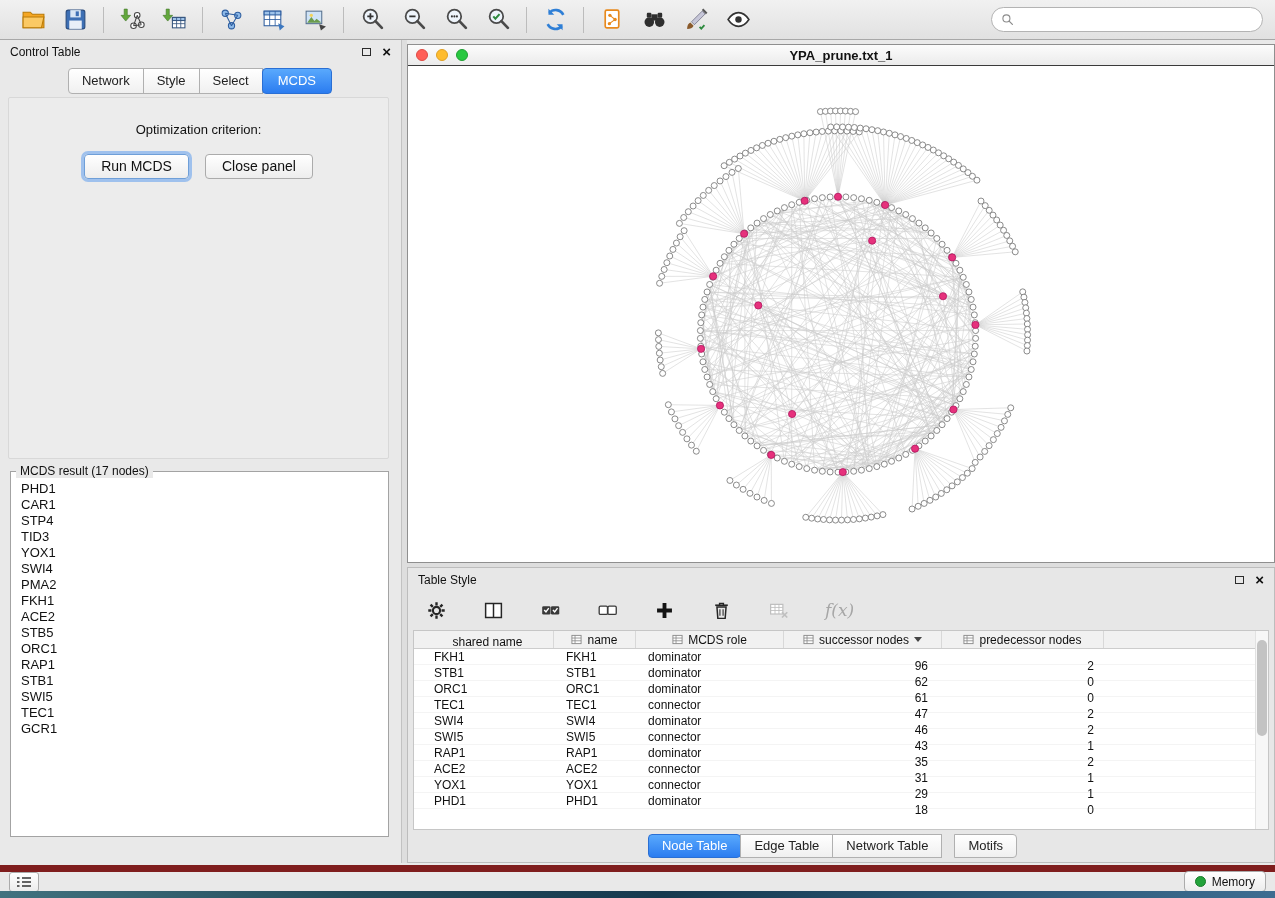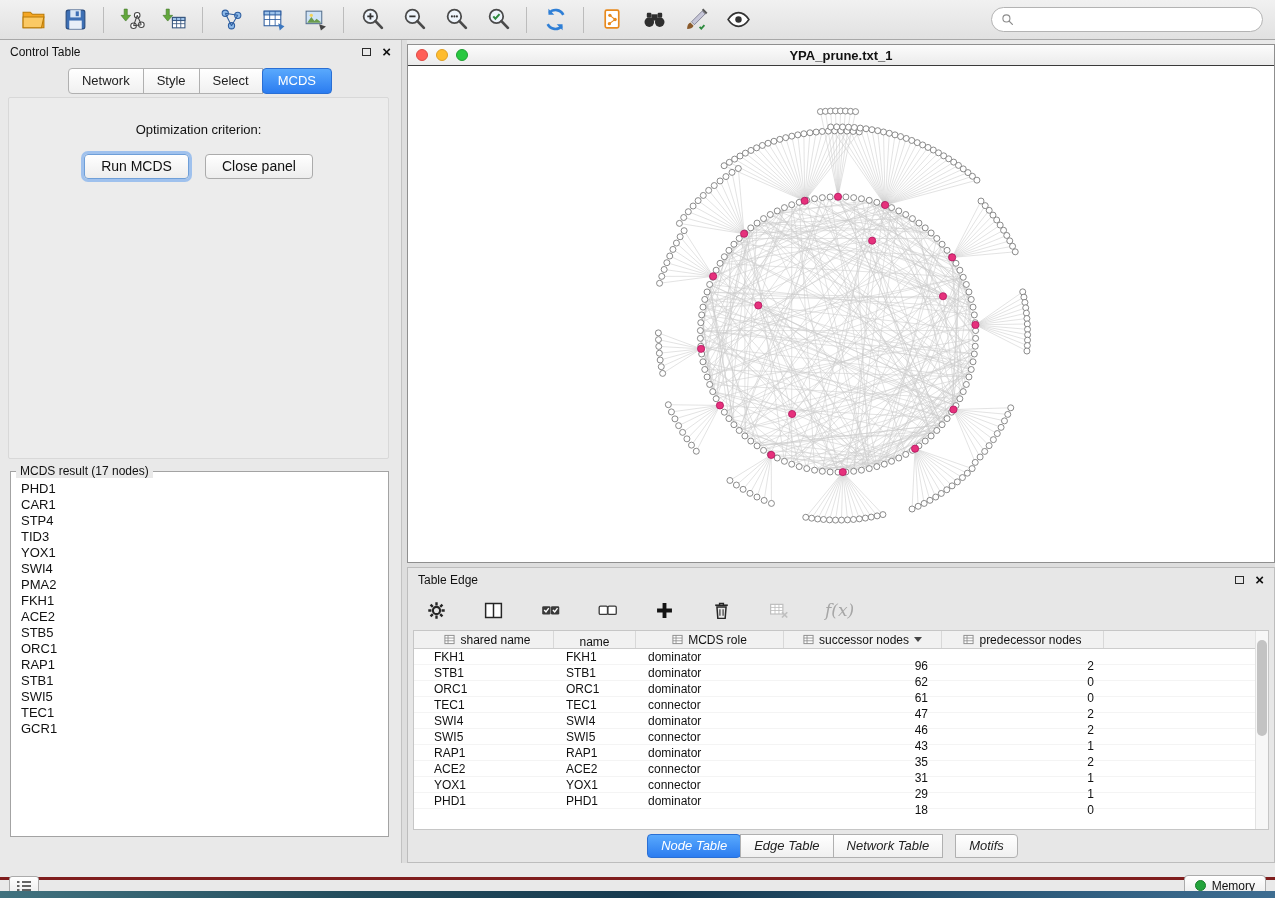--- a/index.html
+++ b/index.html
@@ -74,28 +74,28 @@
   .th { display:flex; align-items:center; justify-content:center; gap:5px; border-right:1px solid #d8d8d8; color:#111; }
   .sort-caret { width:0; height:0; border-left:4px solid transparent; border-right:4px solid transparent; border-top:5px solid #444; }
   .tbody { }
   .trow { display:flex; height:16px; align-items:center; font-size:12px; padding-left:8px; border-bottom:1px solid #f4f4f4; }
   .td { padding-left:12px; white-space:nowrap; overflow:hidden; color:#111; }
   .td.num { text-align:right; padding-left:0;margin-top:18px; }
   .td.n3 { padding-right:14px; }
   .td.n4 { padding-right:10px; }
   .vscroll { position:absolute; right:0; top:0; bottom:0; width:13px; background:#f7f7f7; border-left:1px solid #e2e2e2; }
   .vthumb { position:absolute; top:9px; right:1.5px; width:10px; height:96px; background:#c3c3c3; border-radius:5px; }
-  .table-tabs { position:absolute; top:266px; left:0; right:16px; display:flex; justify-content:center;font-style:italic; }
+  .table-tabs { position:absolute; top:266px; left:0; right:16px; display:flex; justify-content:center; }
   .tp-tab { font-size:13px; padding:3px 13px 4px; background:linear-gradient(#ffffff,#f0f0f0);
     border:1px solid #b0b0b0; margin-left:-1px; color:#222; }
   .tp-tab:last-child { border-radius:0 4px 4px 0;margin-left:12px; }
   .tp-tab.active { background:linear-gradient(#59a9fd,#2b7cf0); color:#fff; border-color:#2a6fd4; border-radius:4px; }
   
-  .status-bar { position:absolute; left:0; right:0; bottom:7px; height:14px; background:#e9e9e9;
-    border-top:3px solid #7f1d1d; display:flex; align-items:center; padding:0 9px; }
+  .status-bar { position:absolute; left:0; right:0; bottom:7px; height:26px; background:#e9e9e9;
+    border-top:7px solid #7f1d1d; display:flex; align-items:center; padding:0 9px; }
   .list-btn { width:30px; height:20px; border:1px solid #ababab; background:linear-gradient(#fff,#ececec);
     border-radius:3px; display:flex; align-items:center; justify-content:center; }
   .memory-btn { margin-left:auto; height:21px; border:1px solid #ababab; background:linear-gradient(#fff,#ececec);
     border-radius:4px; display:flex; align-items:center; gap:6px; padding:0 10px; font-size:12px; color:#111; }
   .green-dot { width:11px; height:11px; border-radius:50%; background:#23a33b; border:1px solid #187c2a; }
   .sliver { position:absolute; left:0; right:0; bottom:0; height:7px;
     background:linear-gradient(90deg,#41727f,#234c5c 28%,#16394f 52%,#2b5877 78%,#3e6d91); }
 </style>
 </head>
 <body>
@@ -1054,21 +1054,21 @@
             <circle cx="535.2" cy="230.7" r="3.6"></circle>
             <circle cx="384.0" cy="348.7" r="3.6"></circle>
           </g>
         </svg>
     </div>
   </div>
   <div class="splitter-h"></div>
 
   <div class="table-panel">
     <div class="panel-header">
-      <span>Table Edge</span>
+      <span>Table Style</span>
       <span class="sp"></span>
       <span class="mini-box"></span>
       <span class="close-x">×</span>
     </div>
     <div class="tp-toolbar">
         <div class="tp-btn">
           <svg viewBox="0 0 24 24" width="21" height="21">
             <circle cx="12" cy="12" r="4.1" fill="none" stroke="#262626" stroke-width="2.4"></circle>
             <g stroke="#262626" stroke-width="2.7">
               <path d="M12 2.6v3.6M12 17.8v3.6M2.6 12h3.6M17.8 12h3.6M5.2 5.2l2.6 2.6M16.2 16.2l2.6 2.6M18.8 5.2l-2.6 2.6M7.8 16.2l-2.6 2.6"></path>
@@ -1112,28 +1112,28 @@
           <svg viewBox="0 0 24 24" width="21" height="21">
             <rect x="3" y="5" width="14" height="11" fill="#fff" stroke="#bfbfbf" stroke-width="1.4"></rect>
             <path d="M3 8.5h14M3 12h14M8 5v11M12.5 5v11" stroke="#bfbfbf" stroke-width="1"></path>
             <path d="M16 14l6 6M22 14l-6 6" stroke="#bfbfbf" stroke-width="2"></path>
           </svg>
         </div>
         <span class="fx">f(x)</span>
       </div>
     <div class="table-card">
       <div class="thead">
-          <div class="th" style="width: 132px;">
+          <div class="th" style="width: 132px; flex-direction: column;">
             <svg width="11" height="11" viewBox="0 0 12 12">
               <rect x="1" y="1.5" width="10" height="9" fill="#fdfdfd" stroke="#8a8a8a"></rect>
               <path d="M1 4.4h10M1 7.4h10M4.4 1.5v9" stroke="#8a8a8a" stroke-width="0.9"></path>
             </svg>
             <span>shared name</span>
           </div>
-          <div class="th" style="width: 82px; flex-direction: column;">
+          <div class="th" style="width: 82px;">
             <svg width="11" height="11" viewBox="0 0 12 12">
               <rect x="1" y="1.5" width="10" height="9" fill="#fdfdfd" stroke="#8a8a8a"></rect>
               <path d="M1 4.4h10M1 7.4h10M4.4 1.5v9" stroke="#8a8a8a" stroke-width="0.9"></path>
             </svg>
             <span>name</span>
           </div>
           <div class="th" style="width: 148px;">
             <svg width="11" height="11" viewBox="0 0 12 12">
               <rect x="1" y="1.5" width="10" height="9" fill="#fdfdfd" stroke="#8a8a8a"></rect>
               <path d="M1 4.4h10M1 7.4h10M4.4 1.5v9" stroke="#8a8a8a" stroke-width="0.9"></path>

